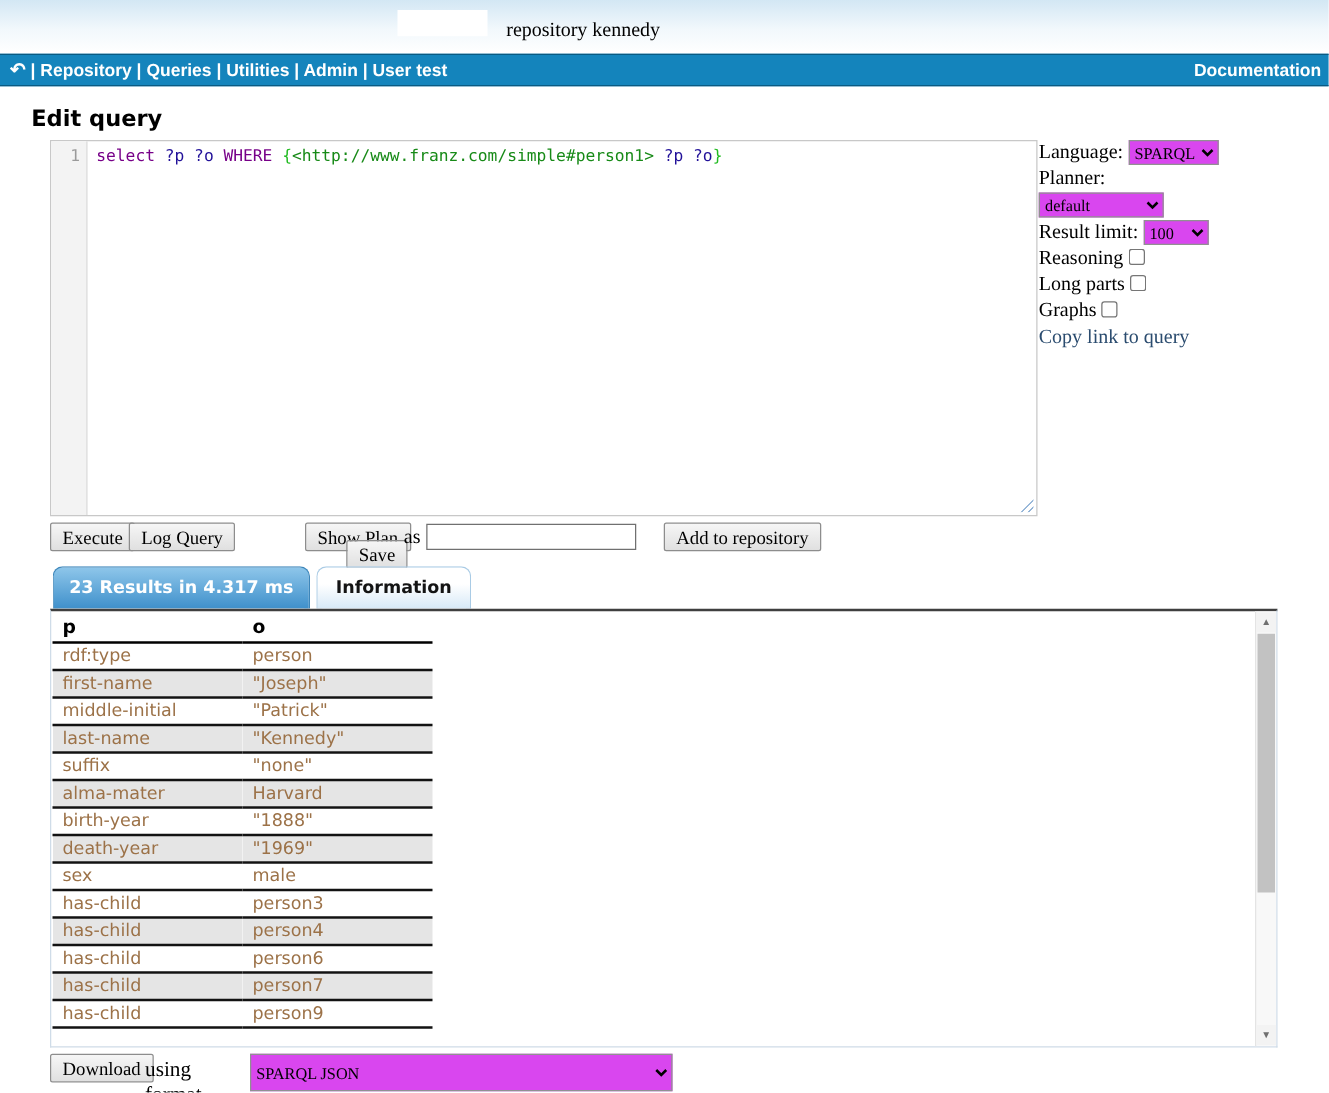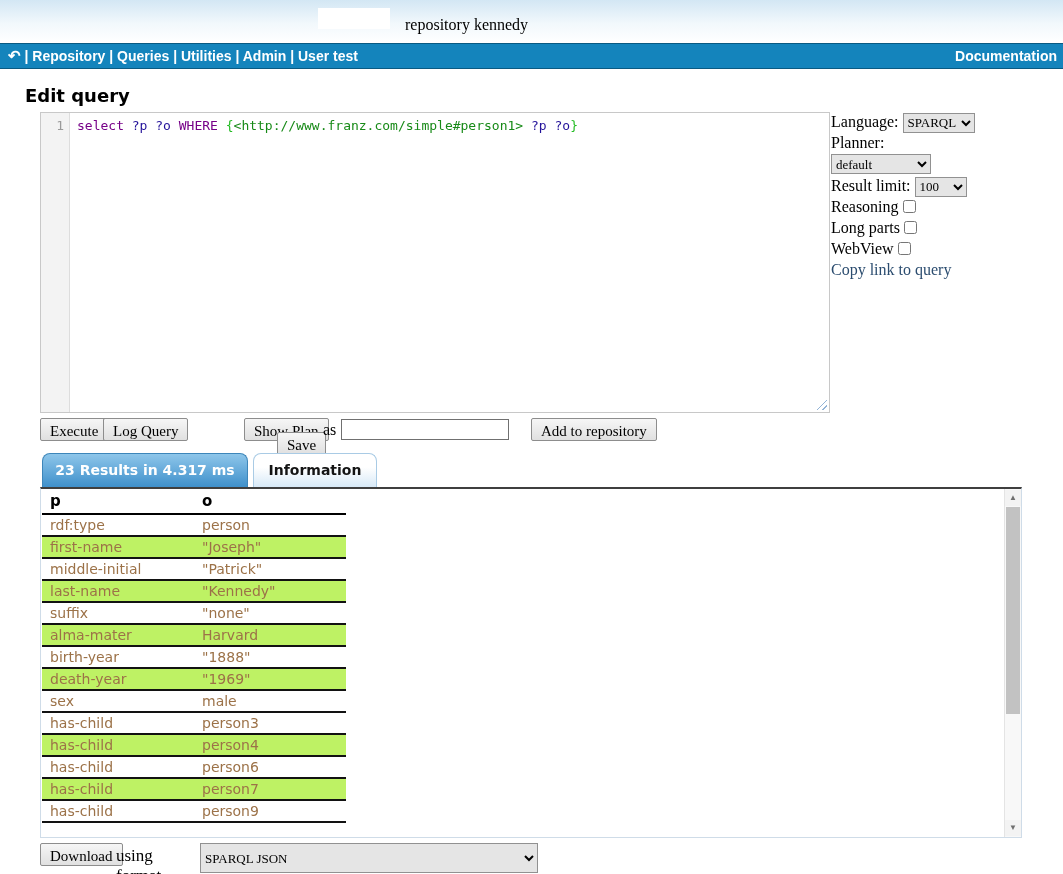--- a/index.html
+++ b/index.html
@@ -45,21 +45,21 @@
   .tok-bracket { color:#22bb22; }
   .tok-plain { color:#000; }
   .resize-grip { position:absolute; right:2px; bottom:2px; width:11px; height:11px;
                  background:repeating-linear-gradient(135deg,#93b4d7 0 1px,transparent 1px 4px);
                  clip-path:polygon(100% 0,100% 100%,0 100%); cursor:se-resize; }
 
   
   .options { position:absolute; left:831px; top:112px; width:136px;
              font-family:"Liberation Serif", serif; font-size:16px; color:#000; }
   .opt-row { height:20px; line-height:20px; margin-bottom:1px; white-space:nowrap; }
-  select { font-family:"Liberation Serif", serif; font-size:13px; background:#e5e5e5;
+  select { font-family:"Liberation Serif", serif; font-size:13px; background:#d946ef;
            border:1px solid #919191; height:20px; }
   .sel-language { width:72px; }
   .sel-planner { width:100px; display:block; margin:1px 0 2px 0; }
   .sel-limit { width:52px; }
   .chk { width:13px; height:13px; vertical-align:-1px; }
   .opt-btn { display:block; width:134px; height:21px; margin-bottom:1px;
              font-family:"Liberation Serif", serif; font-size:14px; color:#000;
              background:linear-gradient(#f5f5f5,#e3e3e3); border:1px solid #939393;
              border-radius:2px; cursor:pointer; }
   .copy-link { margin-top:2px; color:#2b4c6f; cursor:pointer; white-space:nowrap; }
@@ -91,21 +91,21 @@
   
   .results-panel { position:absolute; left:40px; top:487px; width:982px; height:351px;
                    background:#fff; border-top:2px solid #3f3f3f; border-left:1px solid #cfdce8;
                    border-right:1px solid #cfdce8; border-bottom:1px solid #cfdce8; overflow:hidden; }
   table.results { border-collapse:collapse; margin:1px 0 0 1px;
                   font-family:"DejaVu Sans", sans-serif; table-layout:fixed; }
   table.results th { width:152px; font-size:15px; font-weight:bold; color:#000; text-align:left;
                      padding:2px 8px 3px 8px; border-bottom:2px solid #000; }
   table.results td { font-size:14px; padding:2px 8px; border-bottom:2px solid #121212;
                      height:17px; overflow:hidden; white-space:nowrap; }
-  table.results tr.alt { background:#bef264; }
+  table.results tr.alt { background:#e5e5e5; }
   .cell-link { color:#9c7248; cursor:pointer;margin-top:20px; }
 
   
   .scrollbar { position:absolute; top:0; right:0; bottom:0; width:17px;
                background:#f8f8f8; border-left:1px solid #e4e4e4; }
   .sb-btn { position:absolute; left:0; width:16px; height:16px; text-align:center;
             font-size:8px; line-height:16px; color:#6f6f6f; background:#f3f3f3; cursor:pointer; }
   .sb-up { top:1px; } .sb-down { bottom:1px; }
   .sb-thumb { position:absolute; left:1px; top:18px; width:14px; height:207px;
               background:#c2c2c2; cursor:pointer; }
@@ -165,21 +165,21 @@
     </div>
     <div class="opt-row">
       <span>Reasoning</span>
       <input type="checkbox" class="chk" style="">
     </div>
     <div class="opt-row">
       <span>Long parts</span>
       <input type="checkbox" class="chk" style="">
     </div>
     <div class="opt-row">
-      <span>WebView</span>
+      <span>Graphs</span>
       <input type="checkbox" class="chk" style="">
     </div>
     <div class="copy-link">Copy link to query</div>
   </div>
 
   <div class="actions">
     <button class="btn btn-execute">Execute</button>
     <button class="btn btn-log">Log Query</button>
     <button class="btn btn-showplan">Show Plan</button>
     <button class="btn btn-save">Save</button>

